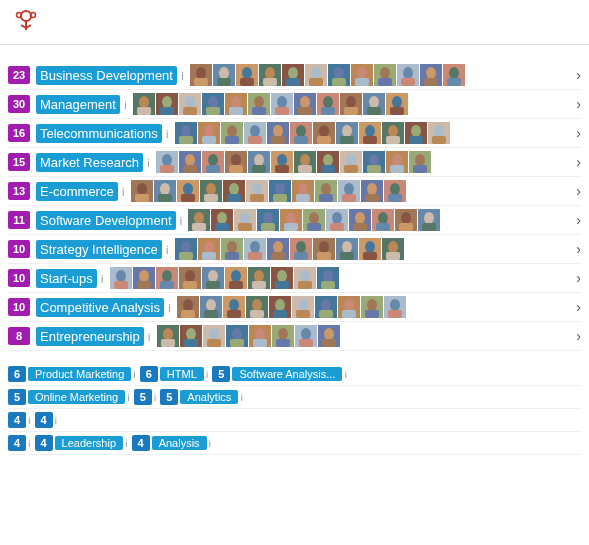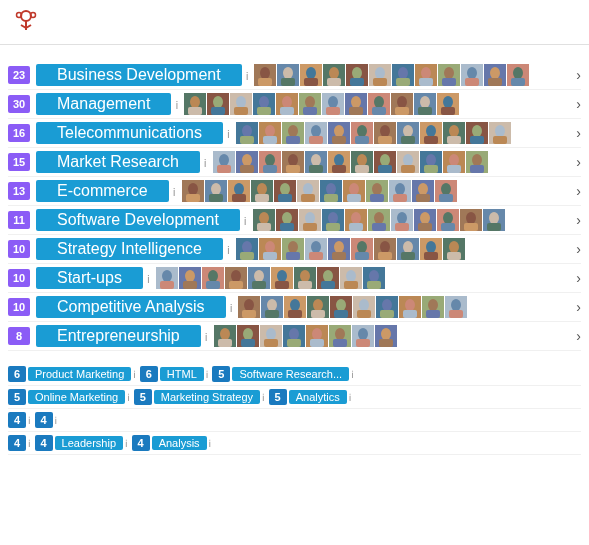--- a/index.html
+++ b/index.html
@@ -37,38 +37,38 @@
     .skills-list {
       padding: 0 8px;
     }
     .skill-row {
       display: flex;
       align-items: center;
       padding: 3px 0;
       border-bottom: 1px solid #f0f0f0;
     }
     .skill-count {
-      background: #8b5cf6;
+      background: #a21caf;
       color: #fff;
       font-size: 11px;
       font-weight: bold;
       min-width: 22px;
       height: 18px;
       display: flex;
       align-items: center;
       justify-content: center;
       border-radius: 2px;
       margin-right: 6px;
       flex-shrink: 0;
     }
     .skill-name {
       background: #1a9cd4;
       color: #fff;
-      font-size: 16px;
-      padding: 2px 21px;
+      font-size: 13px;
+      padding: 2px 4px;
       border-radius: 2px;
       margin-right: 4px;
       flex-shrink: 0;
     }
     .skill-info-icon {
       color: #999;
       font-size: 11px;
       margin-right: 6px;
       flex-shrink: 0;
     }
@@ -793,33 +793,32 @@
         <div class="also-name">Product Marketing</div>
         <span class="also-info">ℹ</span>
       </div>
       <div class="also-item">
         <div class="also-count">6</div>
         <div class="also-name">HTML</div>
         <span class="also-info">ℹ</span>
       </div>
       <div class="also-item">
         <div class="also-count">5</div>
-        <div class="also-name">Software Research...</div>
+        <div class="also-name">Software Analysis...</div>
         <span class="also-info">ℹ</span>
       </div>
     </div>
     <div class="also-row">
       <div class="also-item">
         <div class="also-count">5</div>
         <div class="also-name">Online Marketing</div>
         <span class="also-info">ℹ</span>
       </div>
       <div class="also-item">
         <div class="also-count">5</div>
-        <div class="also-name">Marketing Strategy</div>
         <span class="also-info">ℹ</span>
       </div>
       <div class="also-item">
         <div class="also-count">5</div>
         <div class="also-name">Analytics</div>
         <span class="also-info">ℹ</span>
       </div>
     </div>
     <div class="also-row">
       <div class="also-item">

